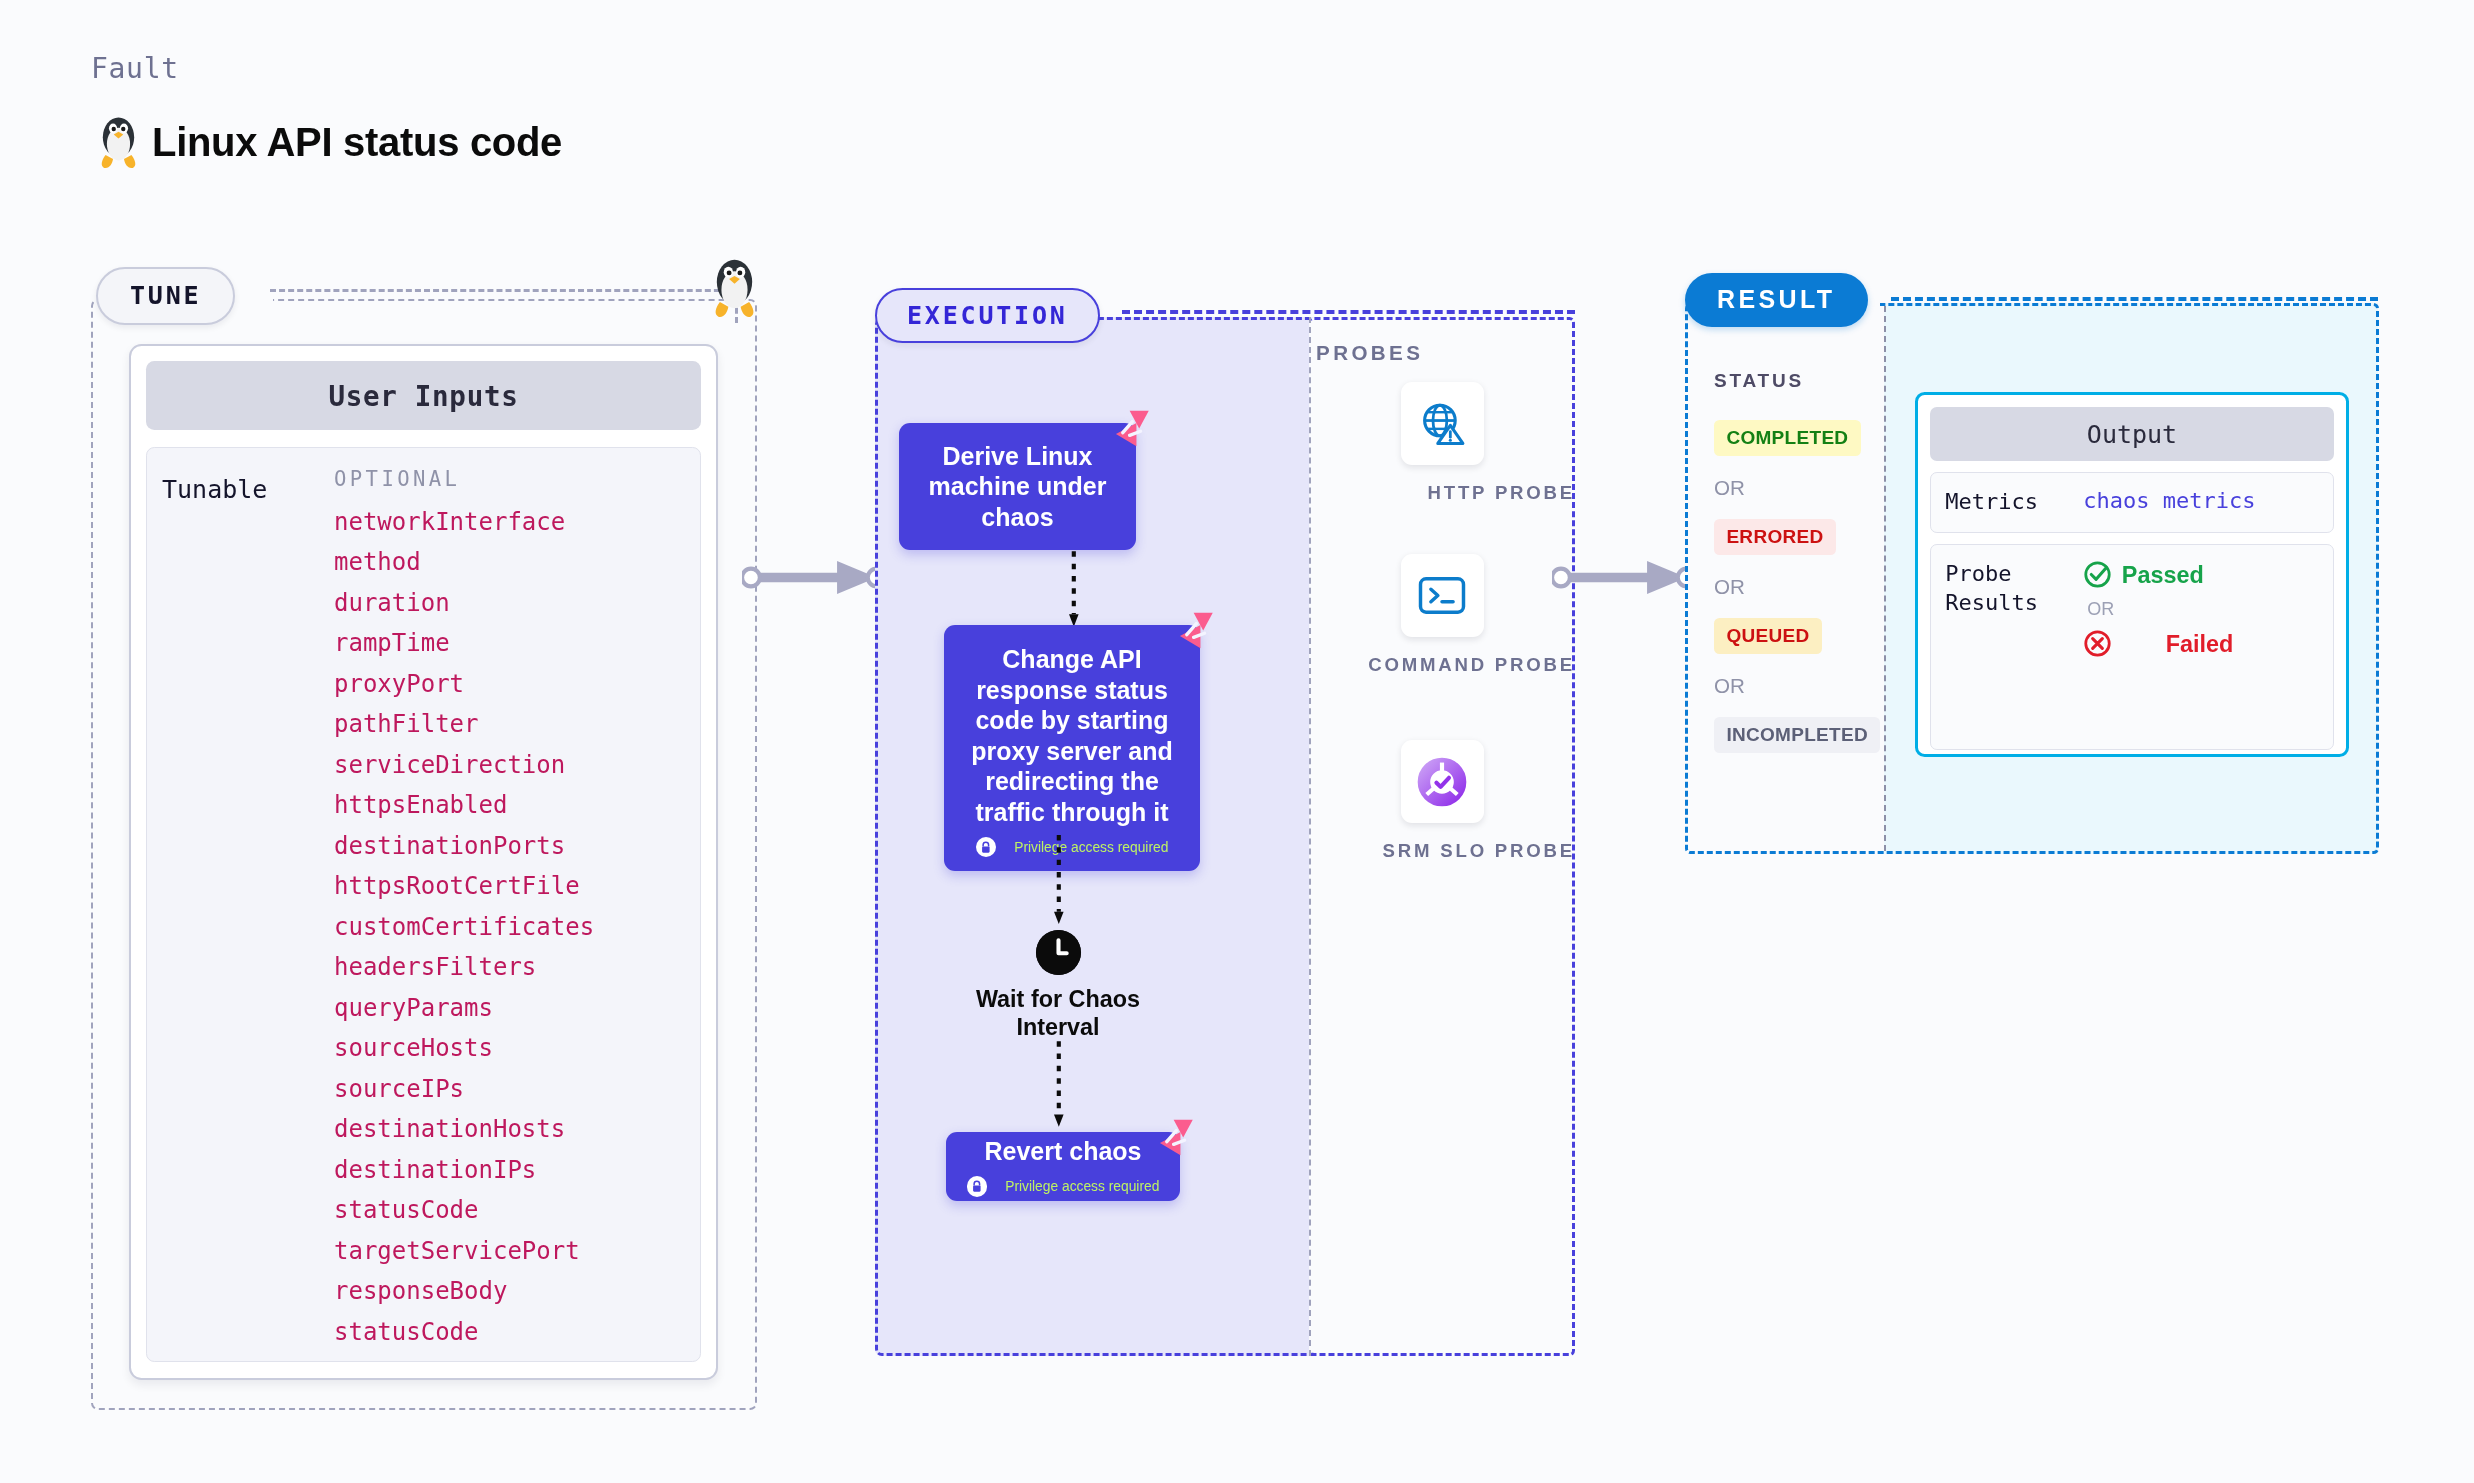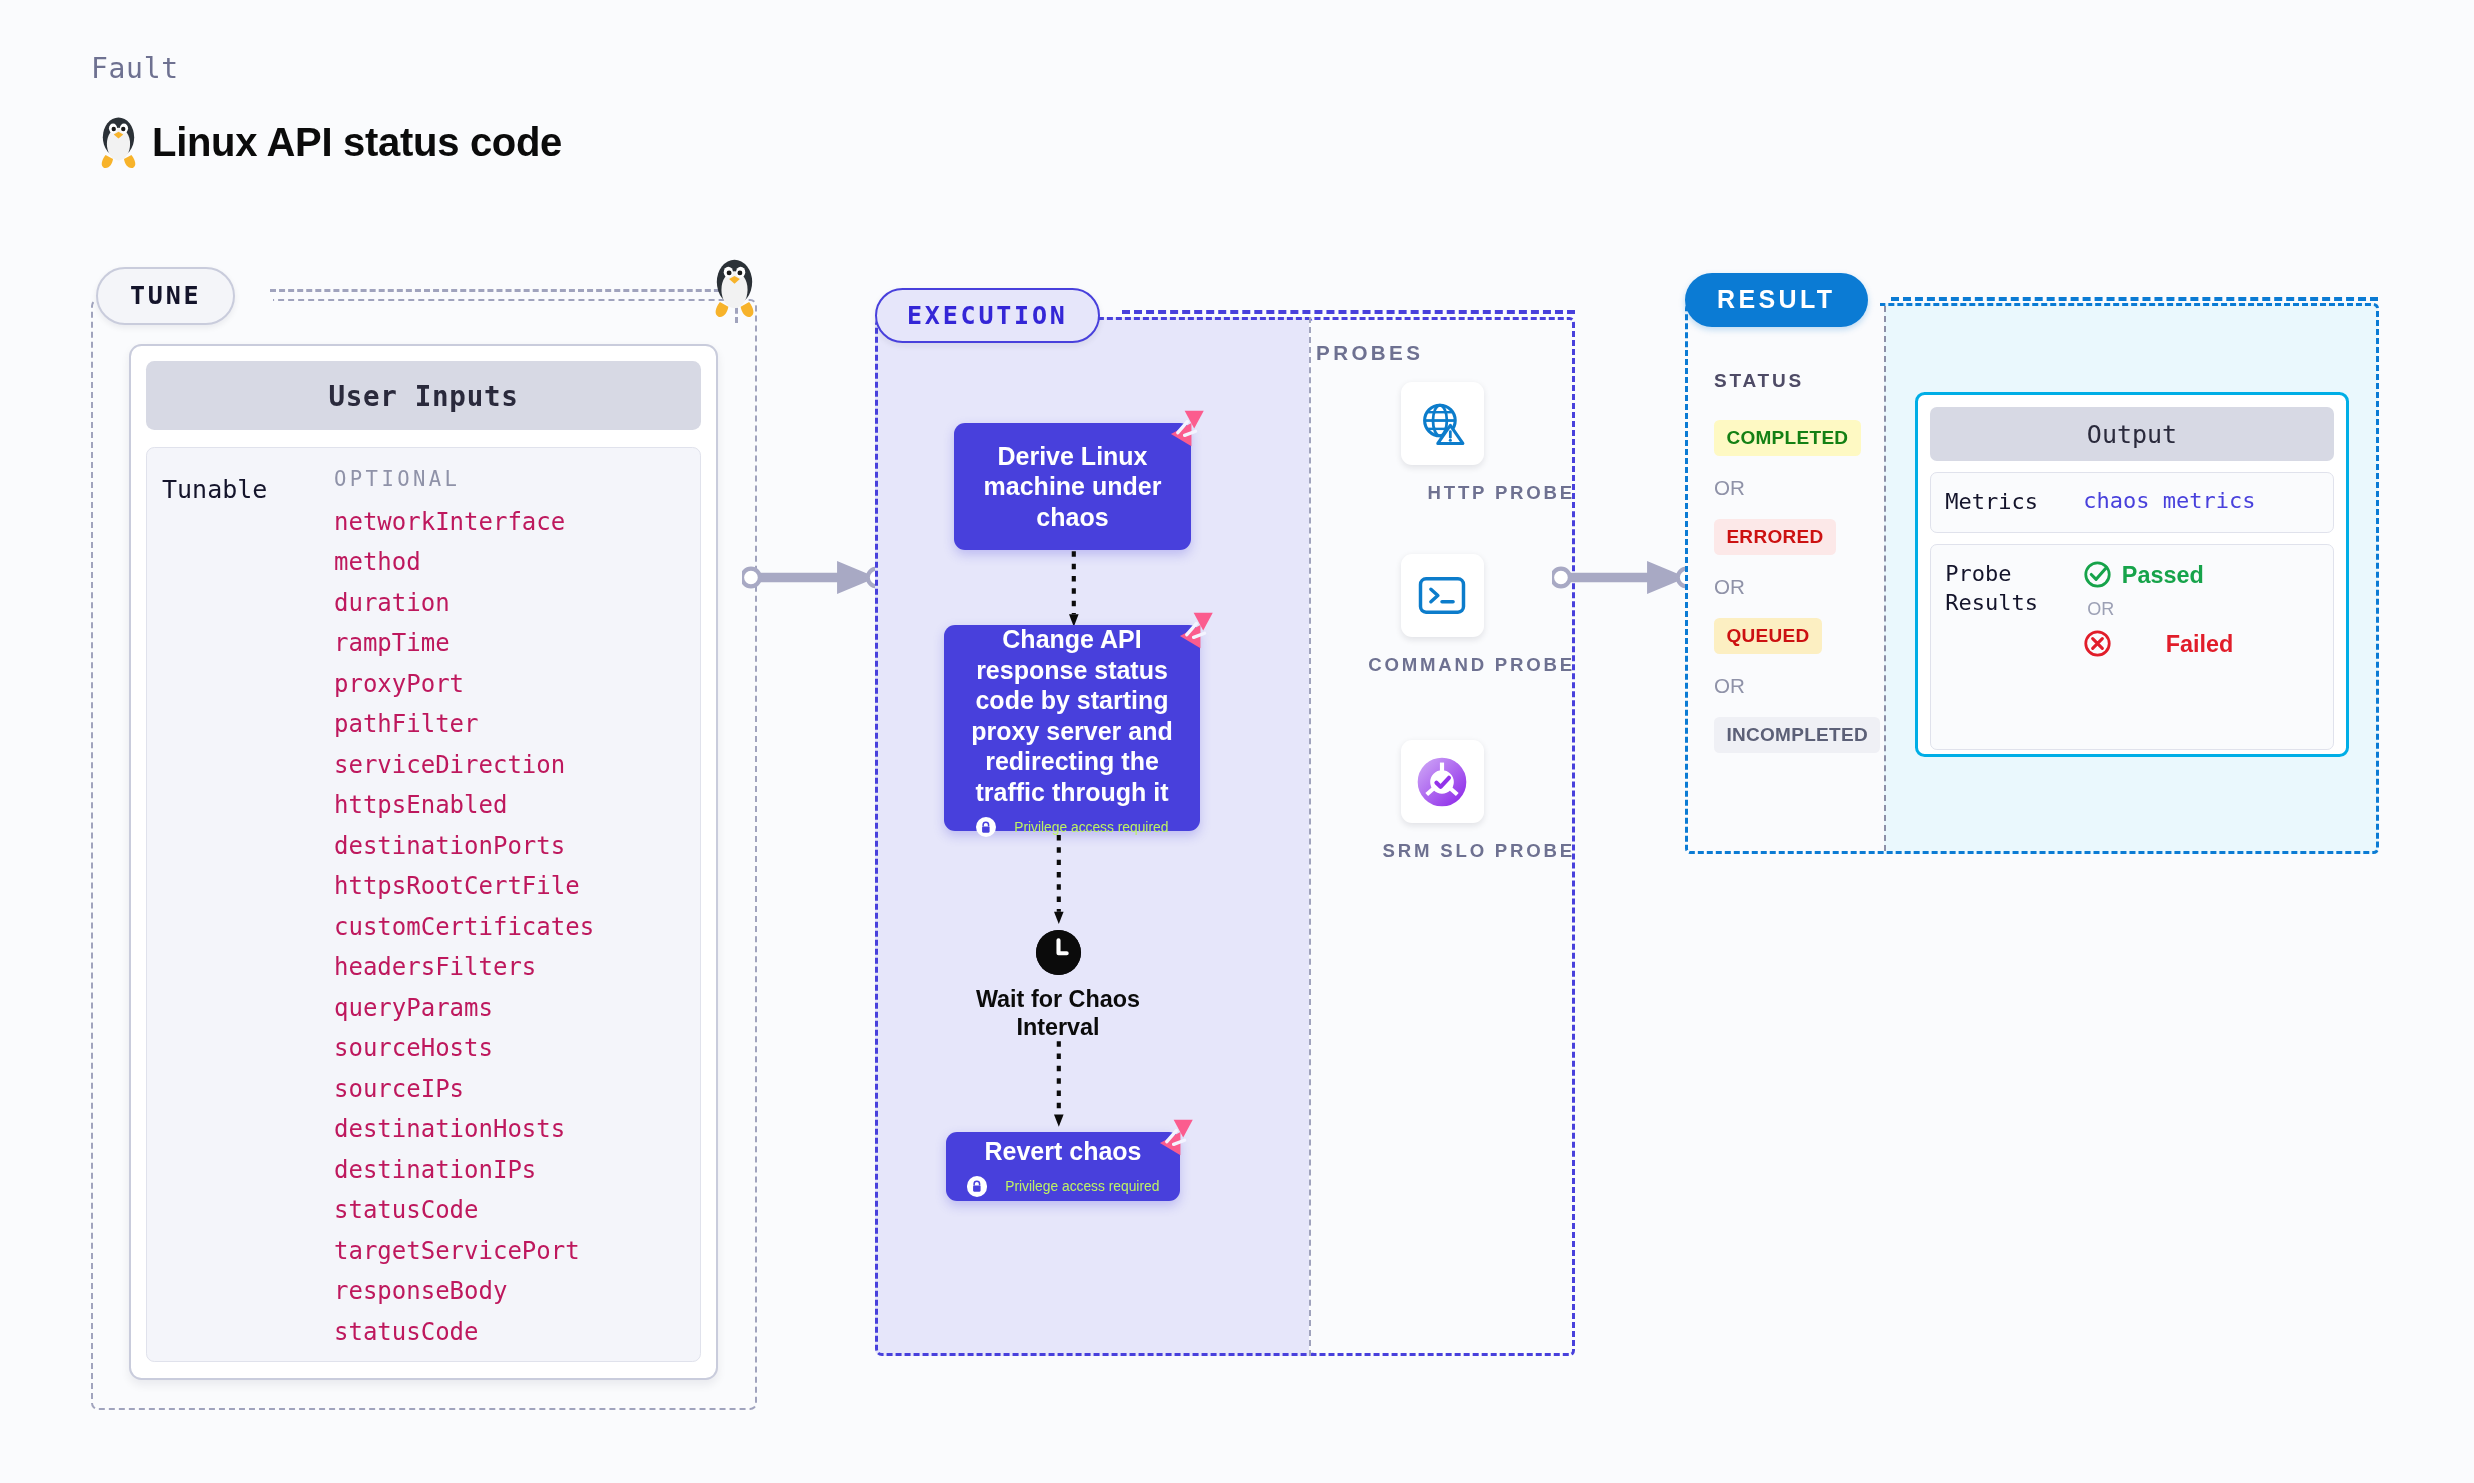--- a/index.html
+++ b/index.html
@@ -354,39 +354,39 @@
       <circle cx="12" cy="30" r="13" fill="#FFFFFF" stroke="#A8A9C4" stroke-width="6"></circle>
       <circle cx="196" cy="30" r="13" fill="#FFFFFF" stroke="#A8A9C4" stroke-width="6"></circle>
     </svg>
   </div>
 
   <div class="exec-dashed"></div>
   <div class="exec-dashed-mask"></div>
   <div class="badge-exec">EXECUTION</div>
   <div class="exec-line"></div>
 
-  <div class="node" style="left:954px; top:423px; width:237px; height:127px; display:flex; align-items:center; justify-content:flex-start;">
+  <div class="node" style="left:899px; top:423px; width:237px; height:127px; display:flex; align-items:center; justify-content:flex-start;">
     <div class="node-title">Derive Linux machine under chaos</div>
     <span class="litmus-badge">
       <svg width="44" height="41" viewBox="0 0 64 60">
         <polygon points="10,38 40,22 40,56" fill="#FB5C8E"></polygon>
         <polygon points="30,4 58,4 44,30" fill="#FB5C8E"></polygon>
         <path d="M20 36 L34 20" stroke="#F4F4FF" stroke-width="5" stroke-linecap="round"></path>
         <path d="M30 40 L46 34" stroke="#F4F4FF" stroke-width="5" stroke-linecap="round"></path>
       </svg>
     </span>
   </div>
   <div class="arrow-v" style="left:1069px; top:551px;">
     <svg width="9.6" height="76" viewBox="0 0 14 110">
       <line x1="7" y1="0" x2="7" y2="92" stroke="#0B0B0B" stroke-width="6" stroke-dasharray="8 10"></line>
       <polygon points="0,92 14,92 7,110" fill="#0B0B0B"></polygon>
     </svg>
   </div>
 
-  <div class="node" style="left:944px; top:625px; width:256px; height:206px; display:flex; flex-direction:column; align-items:center; justify-content:center; padding-top:5.5px;">
+  <div class="node" style="left:944px; top:625px; width:256px; height:246px; display:flex; flex-direction:column; align-items:center; justify-content:center; padding-top:5.5px;">
     <div class="node-title">Change API response status code by starting proxy server and redirecting the traffic through it</div>
     <div class="priv">
       <span class="lock-circle">
         <svg width="11.7" height="13" viewBox="0 0 17 19">
           <path d="M4.5 8V6a4 4 0 0 1 8 0v2" fill="none" stroke="#4840DC" stroke-width="2.2"></path>
           <rect x="3" y="8" width="11" height="9" rx="1.6" fill="#4840DC"></rect>
         </svg>
       </span>
       <span>Privilege access required</span>
     </div>

